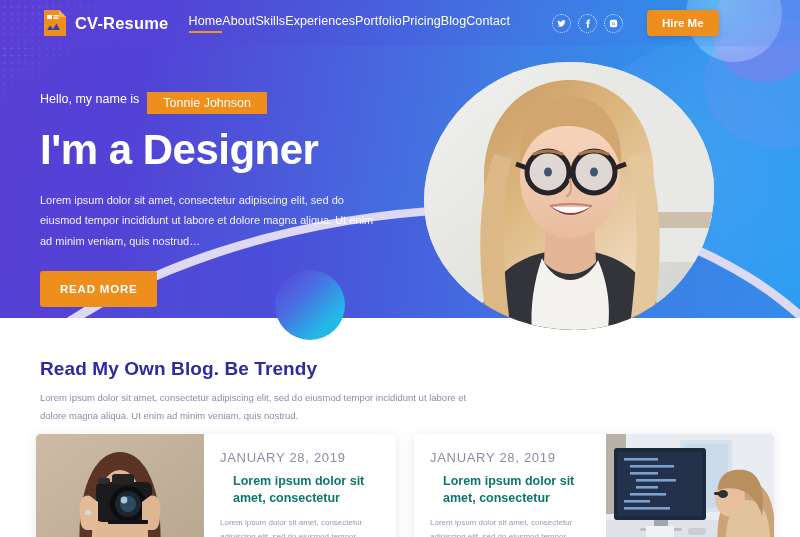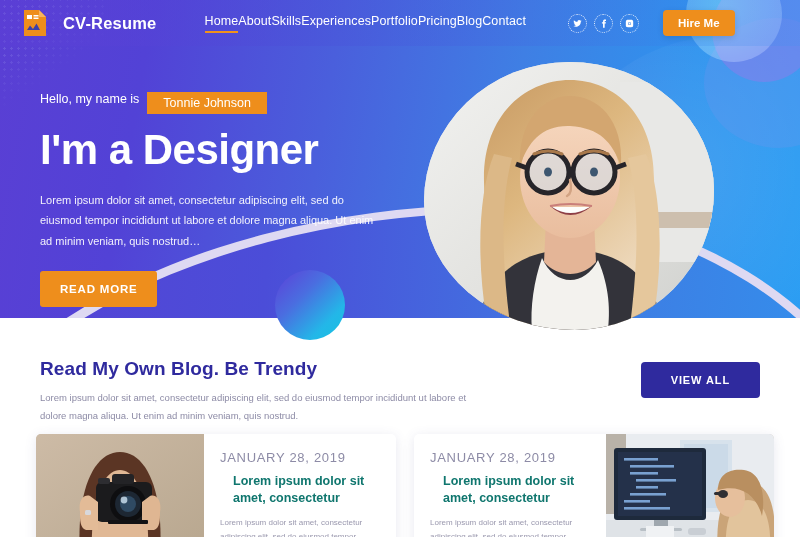--- a/index.html
+++ b/index.html
@@ -77,25 +77,25 @@
     position: absolute; left: 275px; top: 270px; width: 70px; height: 70px; border-radius: 50%;
     background: linear-gradient(135deg, #5d3fd8 0%, #4a6ee0 38%, #23b7e8 75%, #17c1e0 100%);
   }
 
   
   .navbar {
     position: absolute; left: 0; top: 0; width: 800px; height: 46px;
     display: flex; align-items: center; z-index: 40;
     background: linear-gradient(95deg, rgba(92,62,214,.55) 0%, rgba(74,77,216,.32) 40%, rgba(50,150,240,.18) 100%);
   }
-  .brand { display: flex; align-items: center; margin-left: 24px; gap: 17px; }
+  .brand { display: flex; align-items: center; margin-left: 44px; gap: 9px; }
   .logo-icon { width: 22px; height: 26px; display:block; }
   .brand-name { color: #fff; font-size: 16.5px; font-weight: 700; letter-spacing: .2px; }
 
-  .nav-links { display: flex; align-items: center; margin-left: 48px; text-align: center; }
+  .nav-links { display: flex; align-items: center; margin-left: 20px; text-align: center; }
   .nav-link {
     color: #fff; font-size: 12.5px; text-decoration: none; position: relative;
     padding-bottom: 4px; white-space: nowrap; font-weight: 500; letter-spacing:.1px;
   }
   .nav-link.active::after {
     content: ""; position: absolute; left: 0; right: 0; bottom: -1px; height: 2px; background: #f0921c;
   }
 
   .socials { display: flex; align-items: center; gap: 7px; margin-left: 42px; }
   .soc {
@@ -287,21 +287,20 @@
     <h1 class="hero-title">I'm a Designer</h1>
     <p class="hero-desc">Lorem ipsum dolor sit amet, consectetur adipiscing elit, sed do eiusmod tempor incididunt ut labore et dolore magna aliqua. Ut enim ad minim veniam, quis nostrud…</p>
     <button class="read-more">READ MORE</button>
   </div>
 
   <div class="blog-head">
     <div class="blog-head-left">
       <h2 class="blog-title">Read My Own Blog. Be Trendy</h2>
       <p class="blog-sub">Lorem ipsum dolor sit amet, consectetur adipiscing elit, sed do eiusmod tempor incididunt ut labore et dolore magna aliqua. Ut enim ad minim veniam, quis nostrud.</p>
     </div>
-    <button class="view-all">VIEW ALL</button>
   </div>
 
   <div class="cards">
 
     <div class="card">
       <div class="card-img">
         <svg viewBox="0 0 168 120" preserveAspectRatio="xMidYMid slice" aria-hidden="true">
           <defs>
             <linearGradient id="bg1" x1="0" y1="0" x2="1" y2="1">
               <stop offset="0%" stop-color="#cdbba6"></stop>

